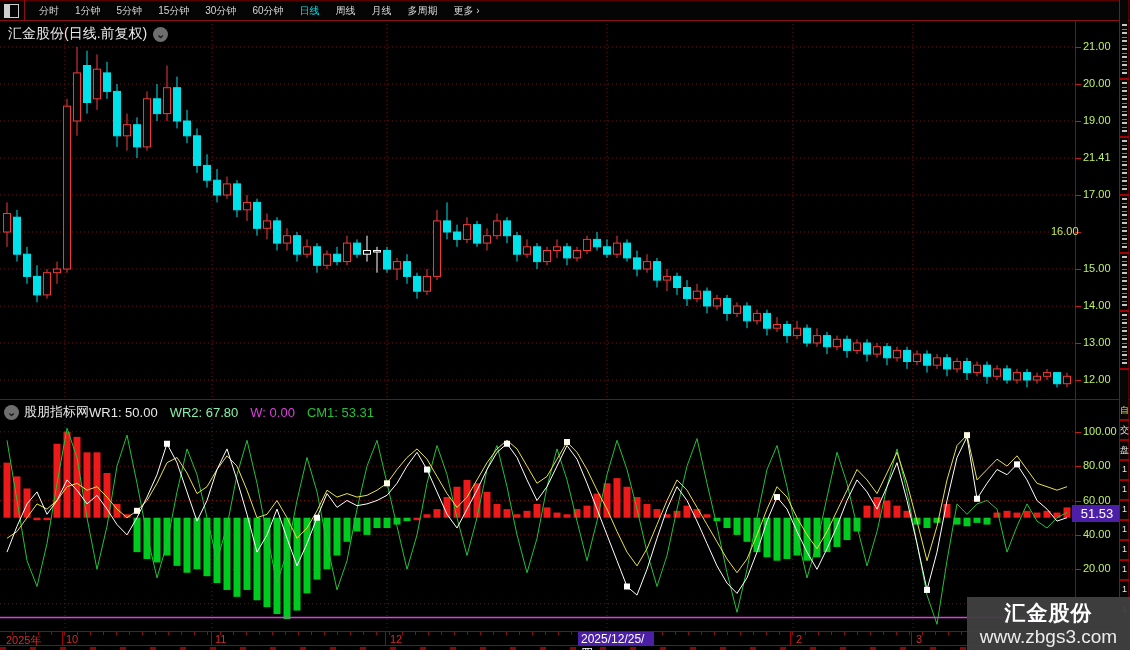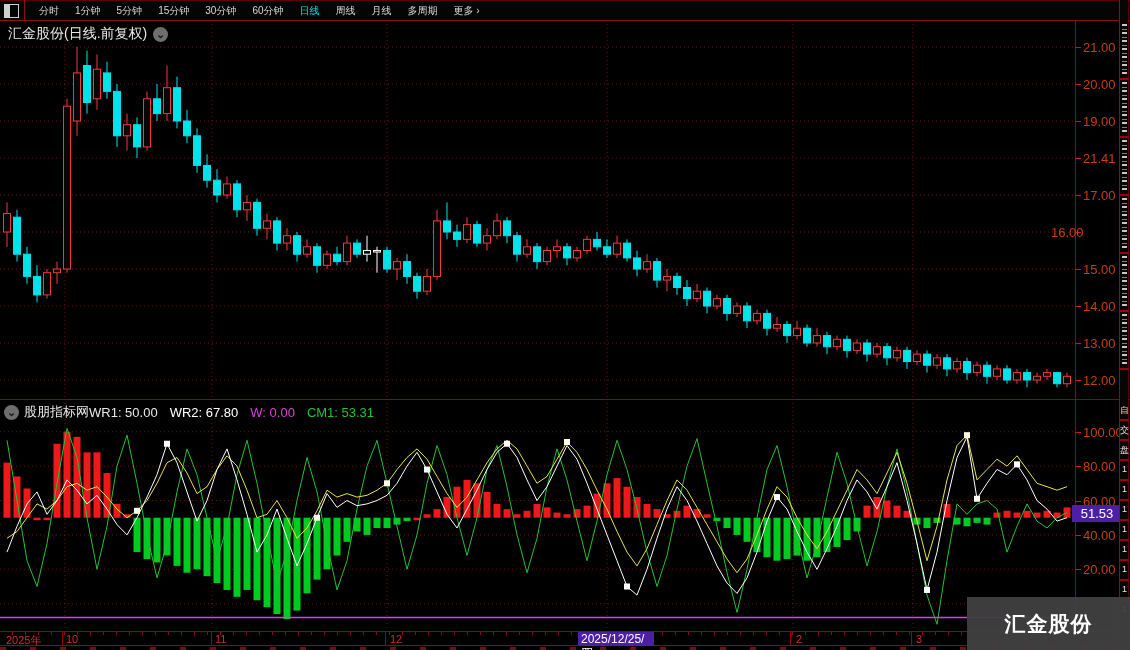--- a/index.html
+++ b/index.html
@@ -19,21 +19,21 @@
           background:#0a0a0a;white-space:nowrap;cursor:default;}
   
   .hline{position:absolute;left:0;width:1130px;height:1px;background:#a00000;}
   .vline{position:absolute;width:1px;background:#a00000;}
   
   #title-row{position:absolute;left:8px;top:25px;display:flex;align-items:center;z-index:5;}
   #title-text{color:#e8e8e8;font-size:14px;}
   .drop-circle{width:15px;height:15px;border-radius:50%;background:#6e6e6e;color:#1a1a1a;
                font-size:11px;line-height:15px;text-align:center;margin-left:6px;font-weight:bold;}
   
-  .ax-label{position:absolute;color:#c2410c;font-size:13px;white-space:nowrap;}
+  .ax-label{position:absolute;color:#bef264;font-size:11px;white-space:nowrap;}
   .ax-tick{position:absolute;width:6px;height:1px;background:#c01c1c;}
   
   #ind-header{position:absolute;left:4px;top:403px;display:flex;align-items:center;z-index:6;font-size:13px;}
   #ind-header .drop-circle{margin:0 5px 0 0;}
   #ind-name{color:#e8e8e8;}
   .ind-var{margin-right:12px;white-space:nowrap;text-align:center;}
   
   #date-axis{position:absolute;left:0;top:631px;width:1130px;height:15px;background:#000;
     border-top:1px solid #a00000;border-bottom:1px solid #a00000;box-sizing:border-box;}
   #date-ticks{position:absolute;left:0;top:0;width:1075px;height:3px;
@@ -568,21 +568,21 @@
     <rect x="1014" y="61.379999999999995" width="6" height="6" fill="#fff"></rect>
     <rect x="134" y="107.82" width="6" height="6" fill="#fffbe6"></rect>
     <rect x="384" y="80.3" width="6" height="6" fill="#fffbe6"></rect>
     <rect x="564" y="39.01999999999998" width="6" height="6" fill="#fffbe6"></rect>
     <rect x="964" y="32.139999999999986" width="6" height="6" fill="#fffbe6"></rect>
   </svg>
 
 <div id="ind-header">
   <span class="drop-circle">⌄</span>
   <span id="ind-name">股朋指标网</span>
-  <span id="ind-vars"><span class="ind-var" style="color: rgb(232, 232, 232);">WR1: 50.00</span><span class="ind-var" style="color: #ffffff;">WR2: 67.80</span><span class="ind-var" style="color: rgb(222, 63, 222);">W: 0.00</span><span class="ind-var" style="color: rgb(34, 194, 54);">CM1: 53.31</span></span>
+  <span id="ind-vars"><span class="ind-var" style="color: rgb(232, 232, 232);">WR1: 50.00</span><span class="ind-var" style="color: #86efac;">WR2: 67.80</span><span class="ind-var" style="color: rgb(222, 63, 222);">W: 0.00</span><span class="ind-var" style="color: rgb(34, 194, 54);">CM1: 53.31</span></span>
 </div>
 
 <div id="price-axis">
     <div class="ax-tick" style="left: 1075px; top: 47px;"></div>
     <div class="ax-label" style="left: 1083px; top: 40px;">21.00</div>
     <div class="ax-tick" style="left: 1075px; top: 84px;"></div>
     <div class="ax-label" style="left: 1083px; top: 77px;">20.00</div>
     <div class="ax-tick" style="left: 1075px; top: 121px;"></div>
     <div class="ax-label" style="left: 1083px; top: 114px;">19.00</div>
     <div class="ax-tick" style="left: 1075px; top: 158px;"></div>
@@ -627,20 +627,21 @@
     <div class="date-label" style="left: 66px;">10</div>
     <div class="date-label" style="left: 215px;">11</div>
     <div class="date-label" style="left: 390px;">12</div>
     <div class="date-label" style="left: 796px;">2</div>
     <div class="date-label" style="left: 916px;">3</div>
   </div>
 <div id="bottom-sliver"></div>
 
 <div id="watermark">
   <div id="wm1">汇金股份</div>
+  <div id="wm2">www.zbgs3.com</div>
 </div>
 
 <div id="right-strip">
     <div class="strip-seg" style="top: 24px; height: 52px;"></div>
     <div class="strip-div" style="top: 78px;"></div>
     <div class="strip-seg" style="top: 82px; height: 52px;"></div>
     <div class="strip-div" style="top: 136px;"></div>
     <div class="strip-seg" style="top: 140px; height: 52px;"></div>
     <div class="strip-div" style="top: 194px;"></div>
     <div class="strip-seg" style="top: 198px; height: 52px;"></div>

